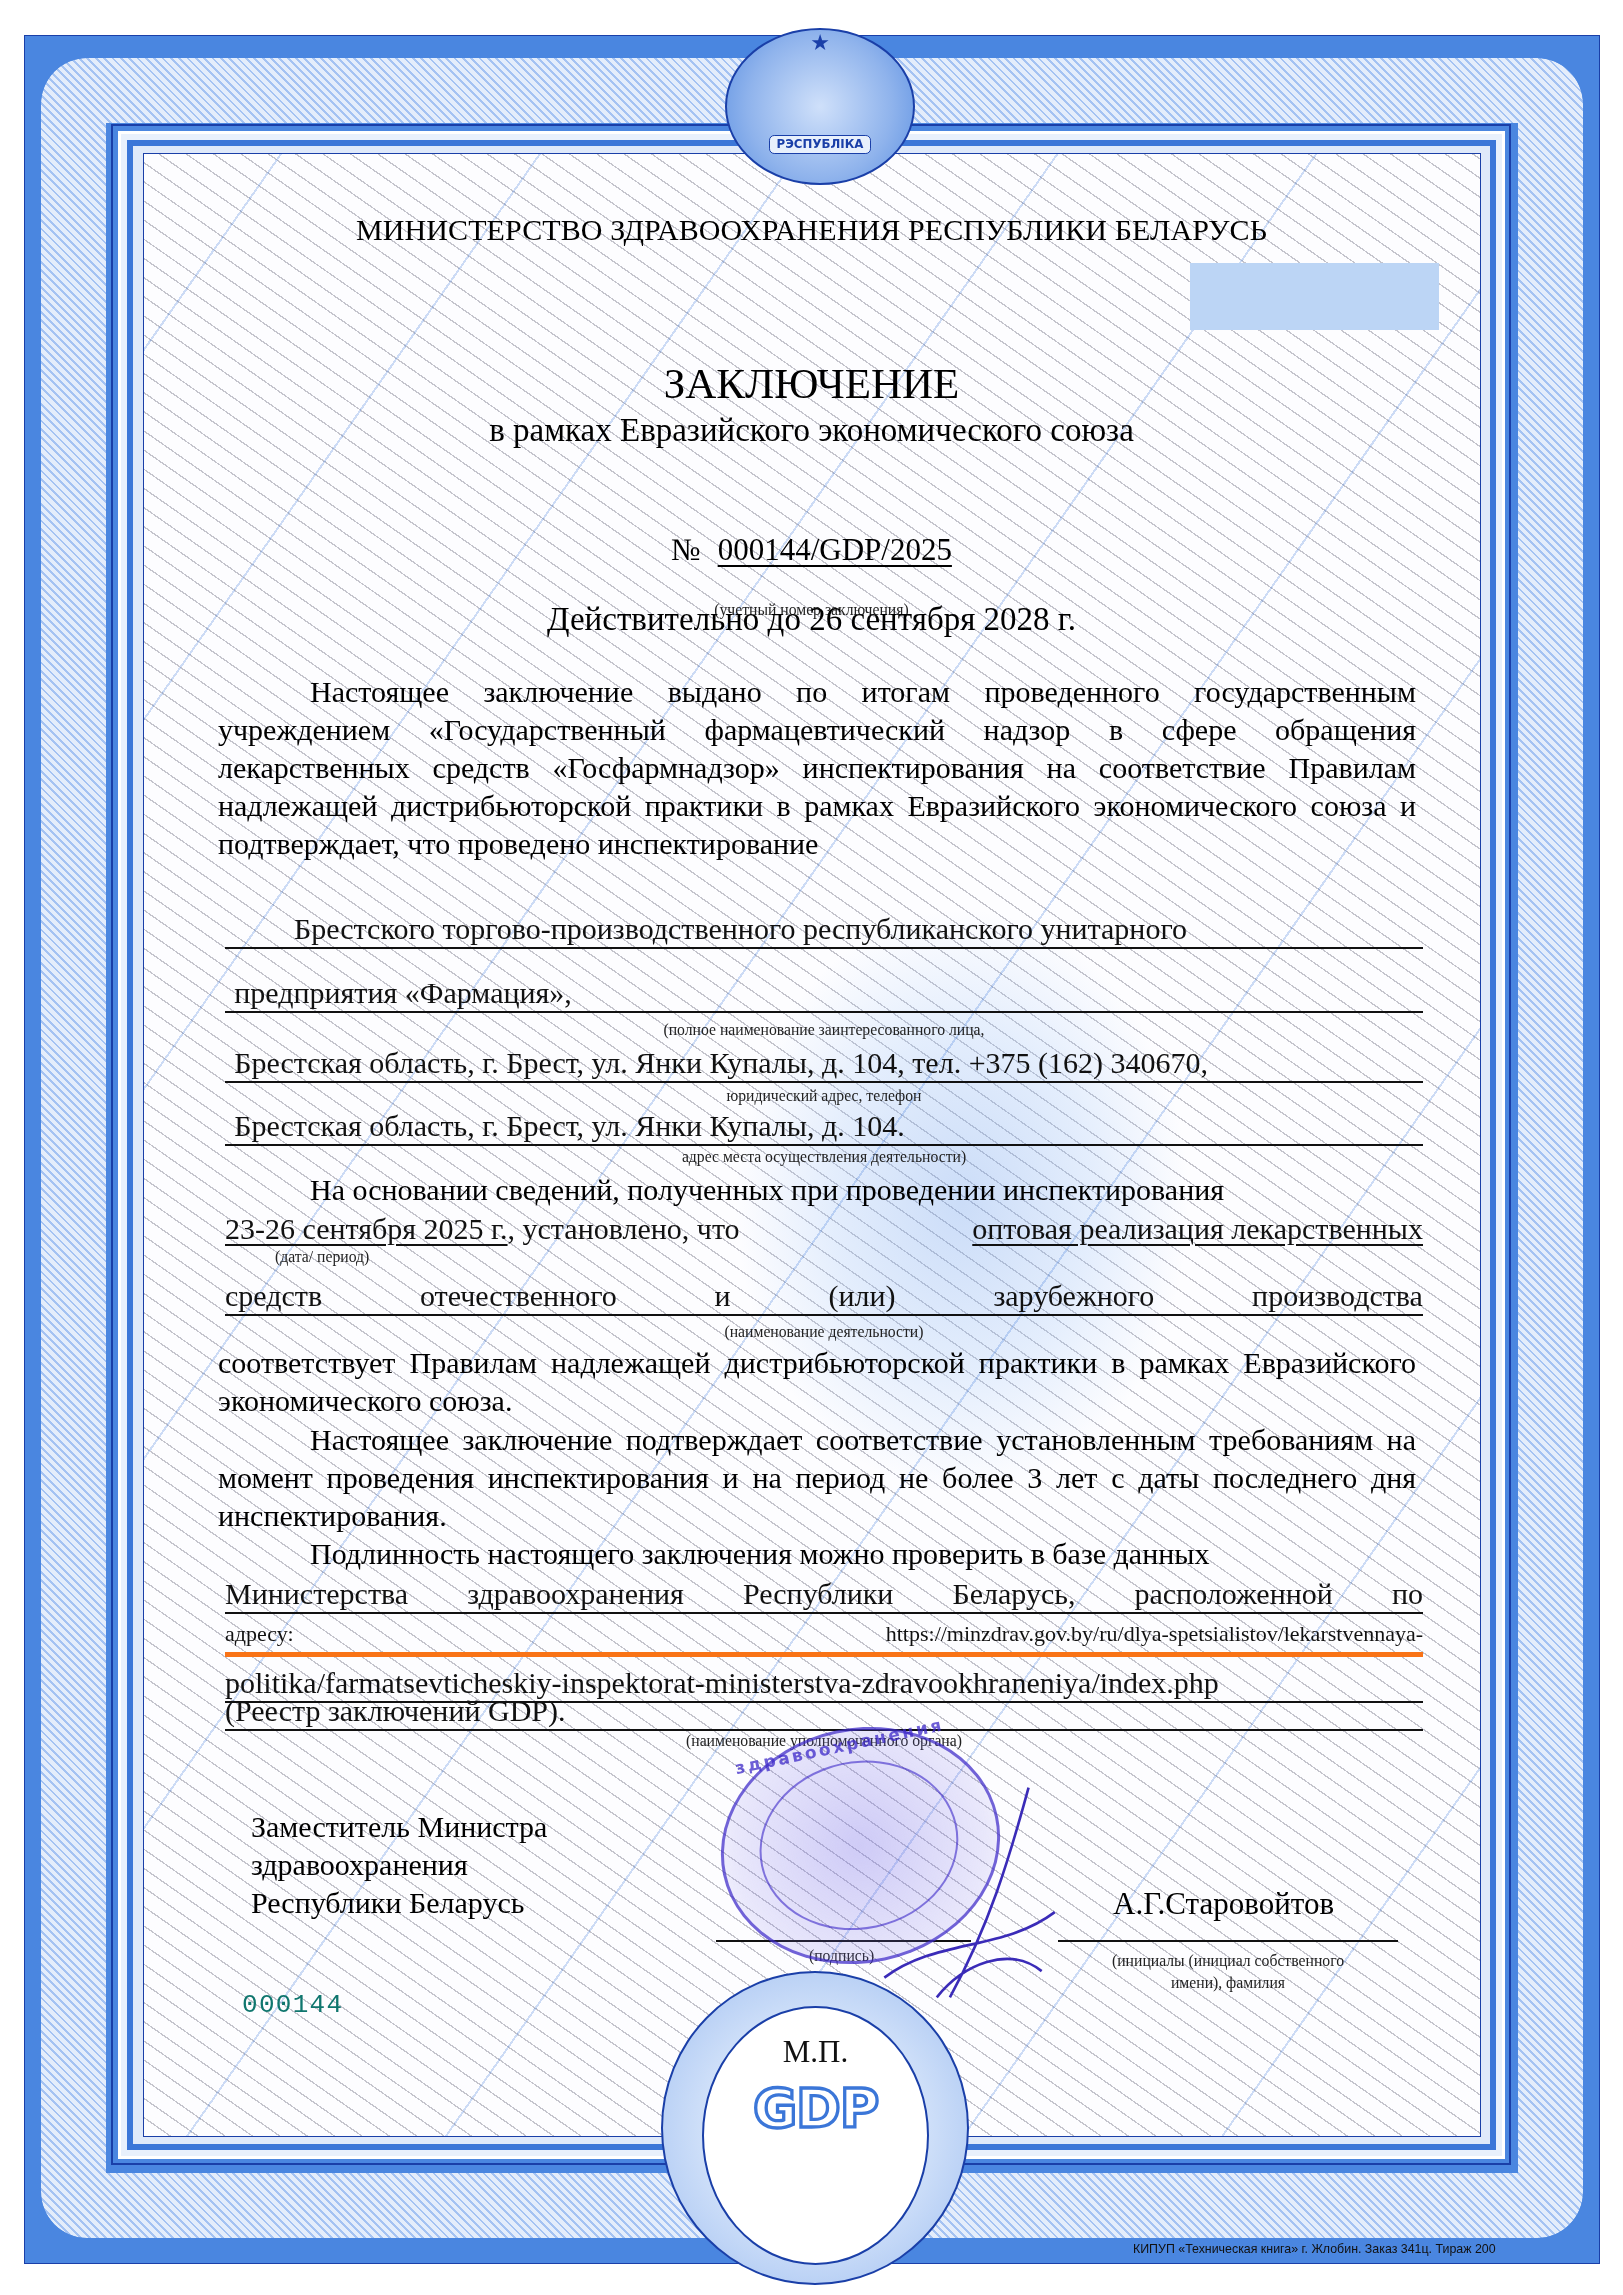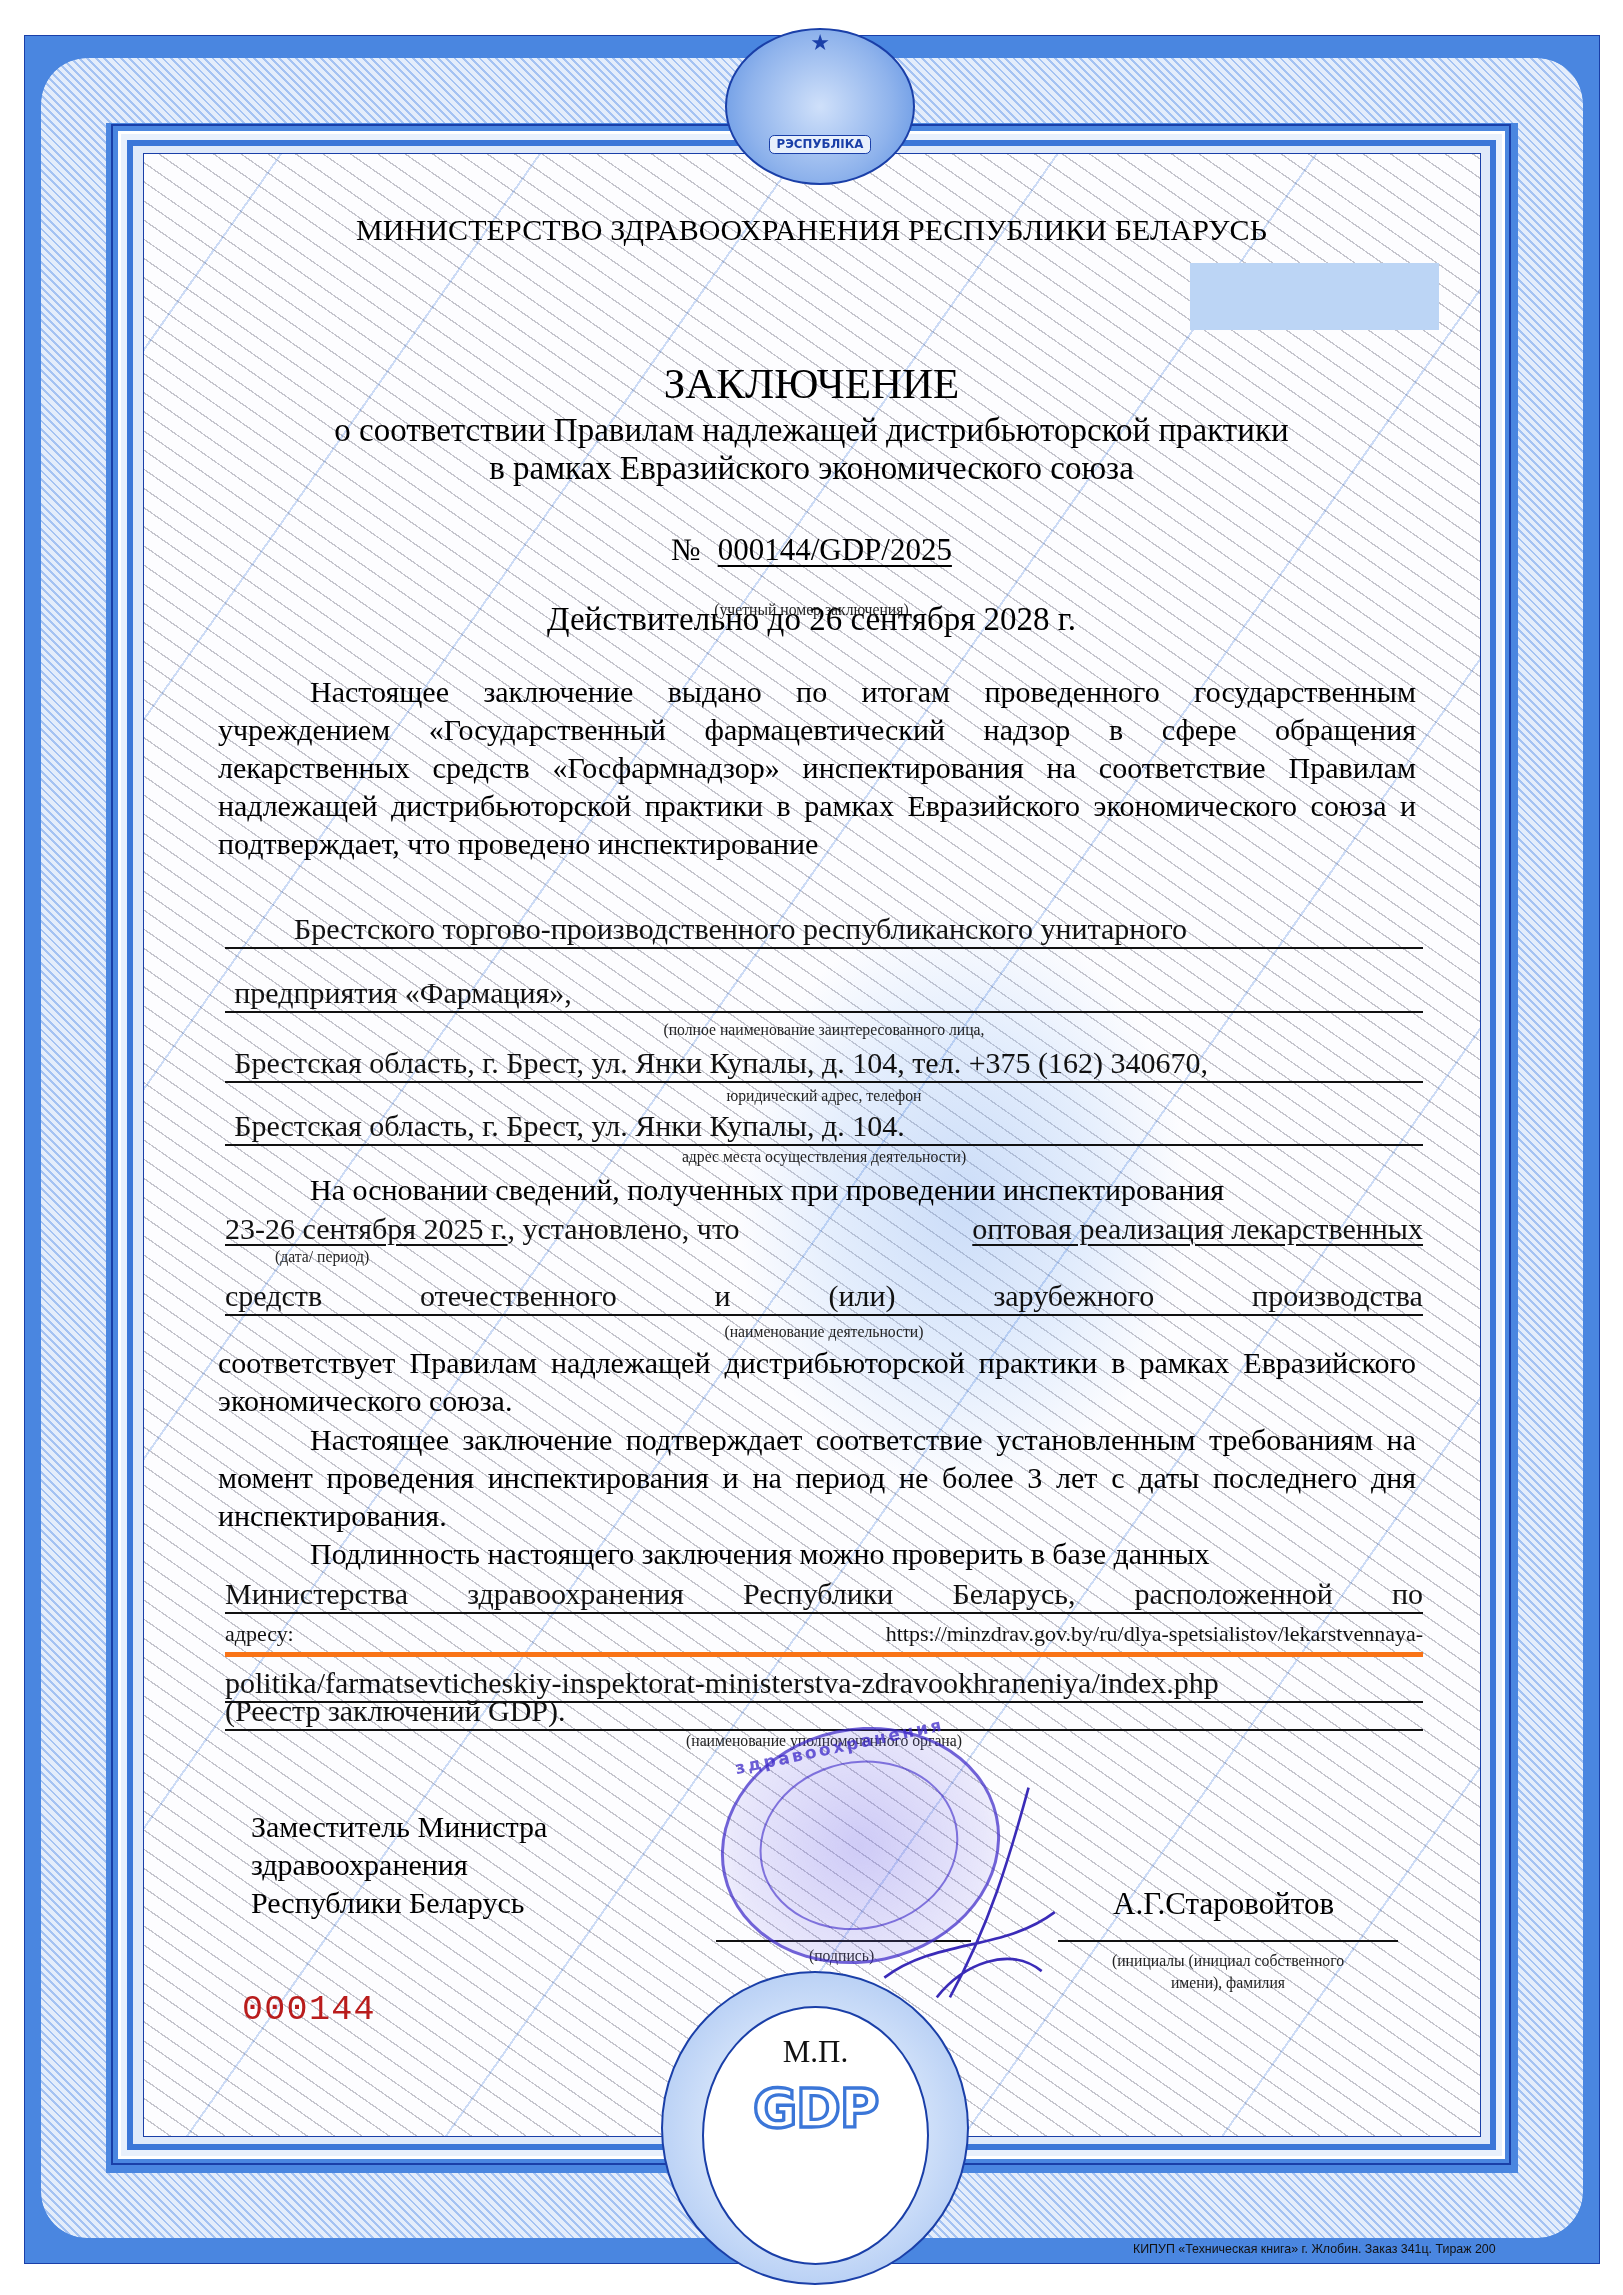--- a/index.html
+++ b/index.html
@@ -70,21 +70,21 @@
   .url-line4 { position: absolute; left: 225px; width: 1198px; top: 1692px; font-size: 30px; line-height: 37px; border-bottom: 2px solid #111; z-index: 2; }
   .cap-authority { left: 225px; width: 1198px; top: 1732px; }
 
   .signer-title { left: 251px; top: 1808px; font-size: 30px; line-height: 38px; }
   .signer-name { left: 1113px; top: 1886px; font-size: 31px; }
   .sig-line { position: absolute; left: 716px; top: 1940px; width: 255px; border-top: 2px solid #111; z-index: 2; }
   .name-line { position: absolute; left: 1058px; top: 1940px; width: 340px; border-top: 2px solid #111; z-index: 2; }
   .cap-signature { left: 809px; top: 1947px; }
   .cap-initials { left: 1058px; width: 340px; top: 1950px; line-height: 22px; }
 
-  .serial { left: 242px; top: 1990px; font-family: "Liberation Mono", monospace; font-size: 35px; color: #b91c1c; letter-spacing: 1.3px; }
+  .serial { left: 242px; top: 1990px; font-family: "Liberation Mono", monospace; font-size: 26px; color: #0f766e; letter-spacing: 1.3px; }
 
   
   .seal { position: absolute; left: 720px; top: 1728px; width: 275px; height: 229px; border-radius: 50%; border: 3.9px solid rgba(60,40,200,0.7); background: radial-gradient(circle, rgba(120,110,230,0.35) 0%, rgba(120,110,230,0.15) 70%, rgba(255,255,255,0) 100%); transform: rotate(-12deg); z-index: 3; }
   .seal-inner { position: absolute; left: 36px; top: 29.5px; width: 196px; height: 164px; border-radius: 50%; border: 2px solid rgba(60,40,200,0.6); }
   .seal-text { position: absolute; width: 100%; top: 2.6px; text-align: center; font-family: "DejaVu Sans", sans-serif; font-size: 17px; font-weight: bold; color: rgba(60,40,200,0.75); letter-spacing: 2.6px; }
   .signature-stroke { position: absolute; left: 858px; top: 1781px; width: 210px; height: 236px; z-index: 4; }
 
   
   .medallion { position: absolute; left: 661px; top: 1971px; width: 308px; height: 314px; border-radius: 50%; background: radial-gradient(circle, #dbe8fb 40%, #9dbdf0 100%); border: 2.6px solid #1a3fa8; box-sizing: border-box; z-index: 5; }
   .medallion-core { position: absolute; left: 39px; top: 33px; width: 223px; height: 255px; border-radius: 50%; background: #ffffff; border: 2px solid #1a3fa8; display: flex; flex-direction: column; align-items: center; }
@@ -108,21 +108,20 @@
 <div class="emblem">
   <span class="emblem-star">★</span>
   <span class="emblem-ribbon">РЭСПУБЛІКА</span>
 </div>
 
 <div class="text center ministry">МИНИСТЕРСТВО ЗДРАВООХРАНЕНИЯ РЕСПУБЛИКИ БЕЛАРУСЬ</div>
 <div class="stamp-box"></div>
 
 <div class="text center title">ЗАКЛЮЧЕНИЕ</div>
 <div class="text center subtitle">
-  <div>о соответствии Правилам надлежащей дистрибьюторской практики</div>
   <div>в рамках Евразийского экономического союза</div>
 </div>
 
 <div class="text center number-line">
   <span>№</span><span class="num">000144/GDP/2025</span>
 </div>
 <div class="text center caption cap-number">(учетный номер заключения)</div>
 <div class="text center valid">Действительно до 26 сентября 2028 г.</div>
 
 <div class="text para indent p1">Настоящее заключение выдано по итогам проведенного государственным учреждением «Государственный фармацевтический надзор в сфере обращения лекарственных средств «Госфармнадзор» инспектирования на соответствие Правилам надлежащей дистрибьюторской практики в рамках Евразийского экономического союза и подтверждает, что проведено инспектирование</div>

